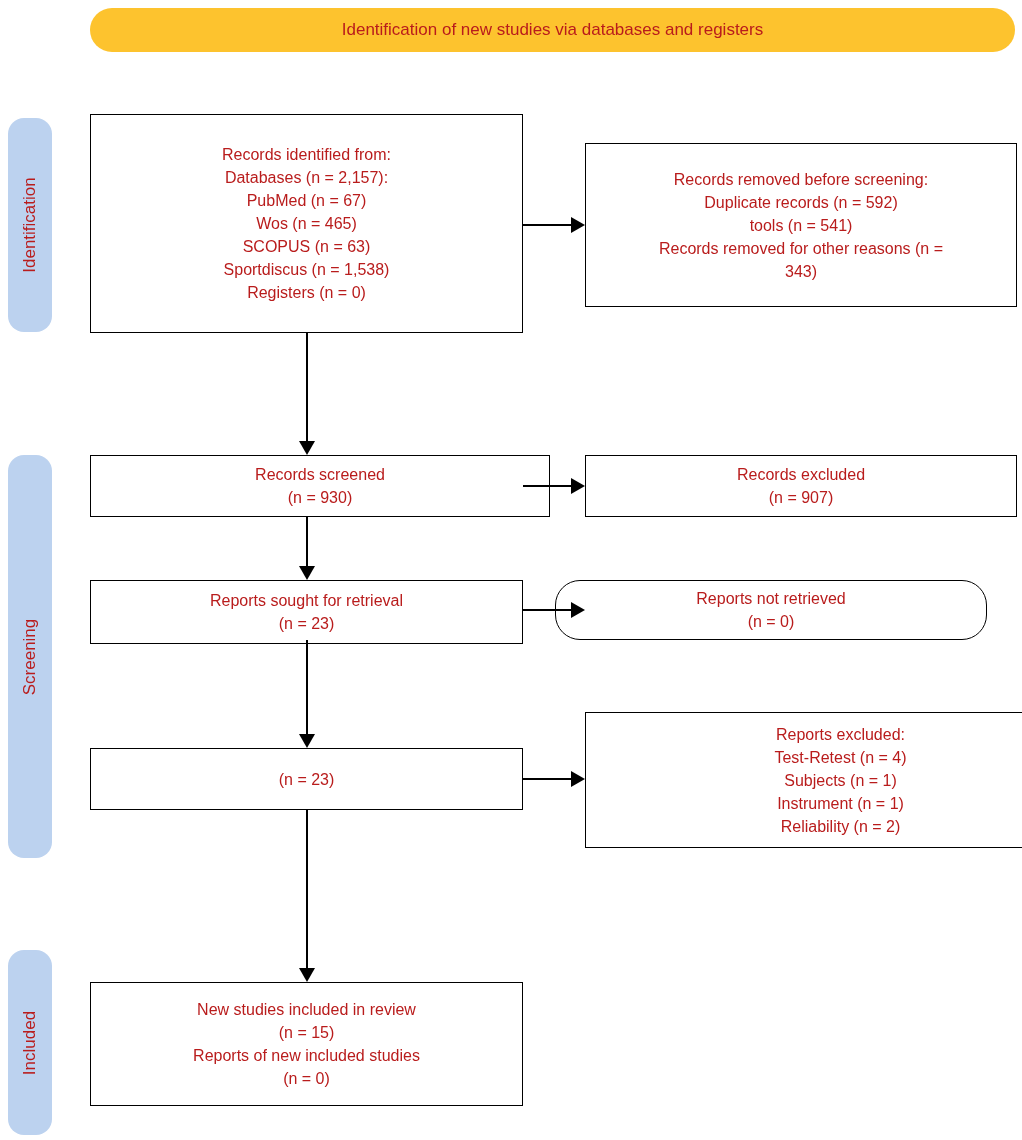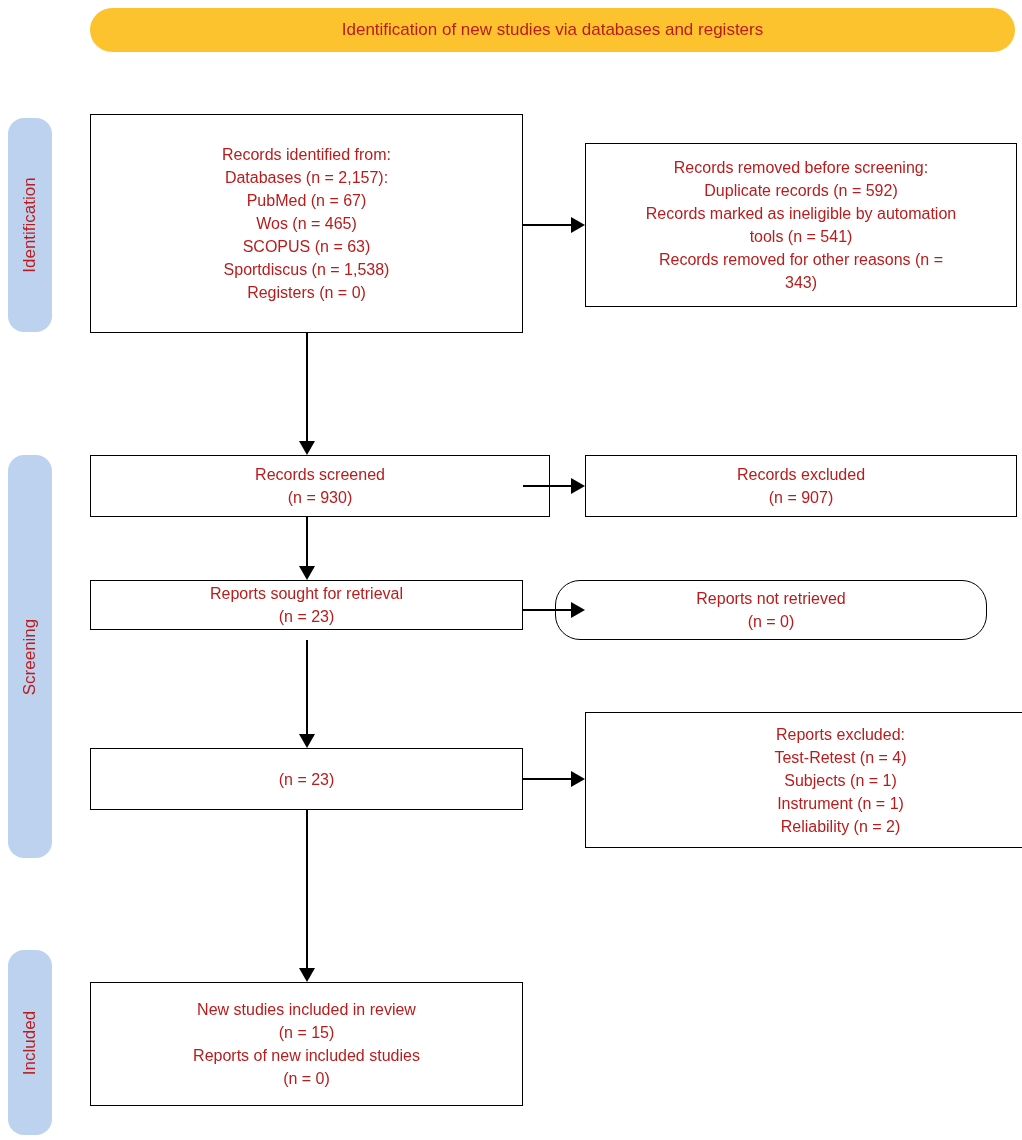--- a/index.html
+++ b/index.html
@@ -97,37 +97,36 @@
     <span class="boxline">PubMed (n = 67)</span>
     <span class="boxline">Wos (n = 465)</span>
     <span class="boxline">SCOPUS (n = 63)</span>
     <span class="boxline">Sportdiscus (n = 1,538)</span>
     <span class="boxline">Registers (n = 0)</span>
   </div>
 
   <div class="flowbox" style="left:585px; top:143px; width:432px; height:164px;">
     <span class="boxline">Records removed before screening:</span>
     <span class="boxline">Duplicate records (n = 592)</span>
-    <span class="boxline">Records marked as ineligible by automation</span>
     <span class="boxline">tools (n = 541)</span>
     <span class="boxline">Records removed for other reasons (n =</span>
     <span class="boxline">343)</span>
   </div>
 
   <div class="flowbox" style="left:90px; top:455px; width:460px; height:62px;">
     <span class="boxline">Records screened</span>
     <span class="boxline">(n = 930)</span>
   </div>
 
   <div class="flowbox" style="left:585px; top:455px; width:432px; height:62px;align-items:center;">
     <span class="boxline">Records excluded</span>
     <span class="boxline">(n = 907)</span>
   </div>
 
-  <div class="flowbox" style="left:90px; top:580px; width:433px; height:50px;">
+  <div class="flowbox" style="left:90px; top:580px; width:433px; height:64px;">
     <span class="boxline">Reports sought for retrieval</span>
     <span class="boxline">(n = 23)</span>
   </div>
 
   <div class="flowbox" style="left:555px; top:580px; width:432px; height:60px;border-radius:25px;">
     <span class="boxline">Reports not retrieved</span>
     <span class="boxline">(n = 0)</span>
   </div>
 
   <div class="flowbox" style="left:90px; top:748px; width:433px; height:62px;">

